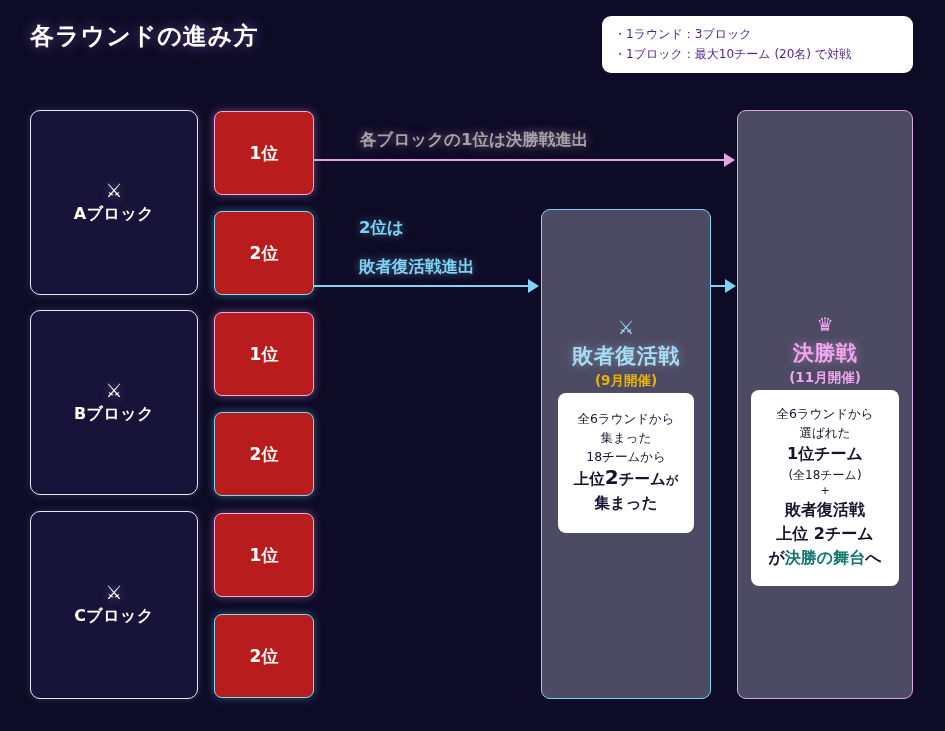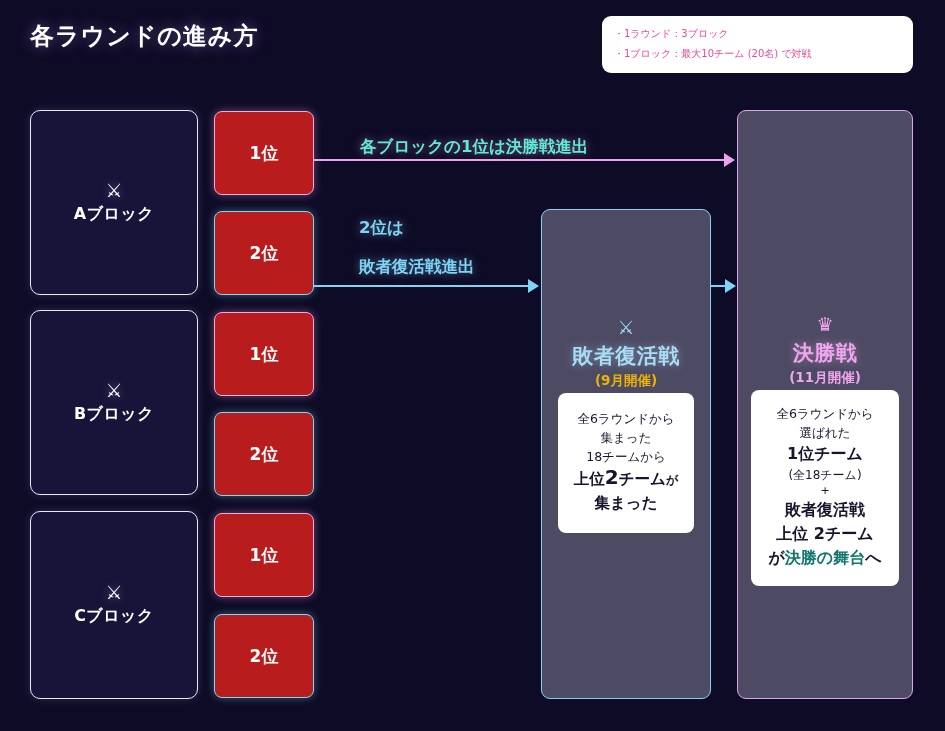--- a/index.html
+++ b/index.html
@@ -35,24 +35,24 @@
     left: 602px;
     top: 16px;
     width: 311px;
     box-sizing: border-box;
     background: #ffffff;
     border-radius: 9px;
     padding: 8px 12px 9px 12px;
     color: #14142b;
   }
   .info-line {
-    font-size: 10px;
+    font-size: 12px;
     line-height: 20px;
     white-space: nowrap;
-    color: #ec4899;
+    color: #4c1d95;
   }
 
   
   .block-card {
     position: absolute;
     left: 30px;
     width: 168px;
     box-sizing: border-box;
     border: 1.6px solid #e8e8f4;
     border-radius: 10px;
@@ -121,21 +121,21 @@
   .arrow-blue { border-left: 11px solid #7fd4f5; }
 
   .conn-label {
     position: absolute;
     font-size: 16.5px;
     font-weight: bold;
     text-align: center;
     line-height: 23px;
     white-space: nowrap;
   }
-  .label-pink { color: #5eead4; text-shadow: 0 0 10px rgba(240,169,234,.5); margin-top: 7px; }
+  .label-pink { color: #a3a3a3; text-shadow: 0 0 10px rgba(240,169,234,.5); }
   .label-blue { color: #7fd4f5; text-shadow: 0 0 10px rgba(127,212,245,.5); }
 
   
   .stage-panel {
     position: absolute;
     box-sizing: border-box;
     background: #4d4a63;
     border-radius: 9px;
     display: flex;
     flex-direction: column;

